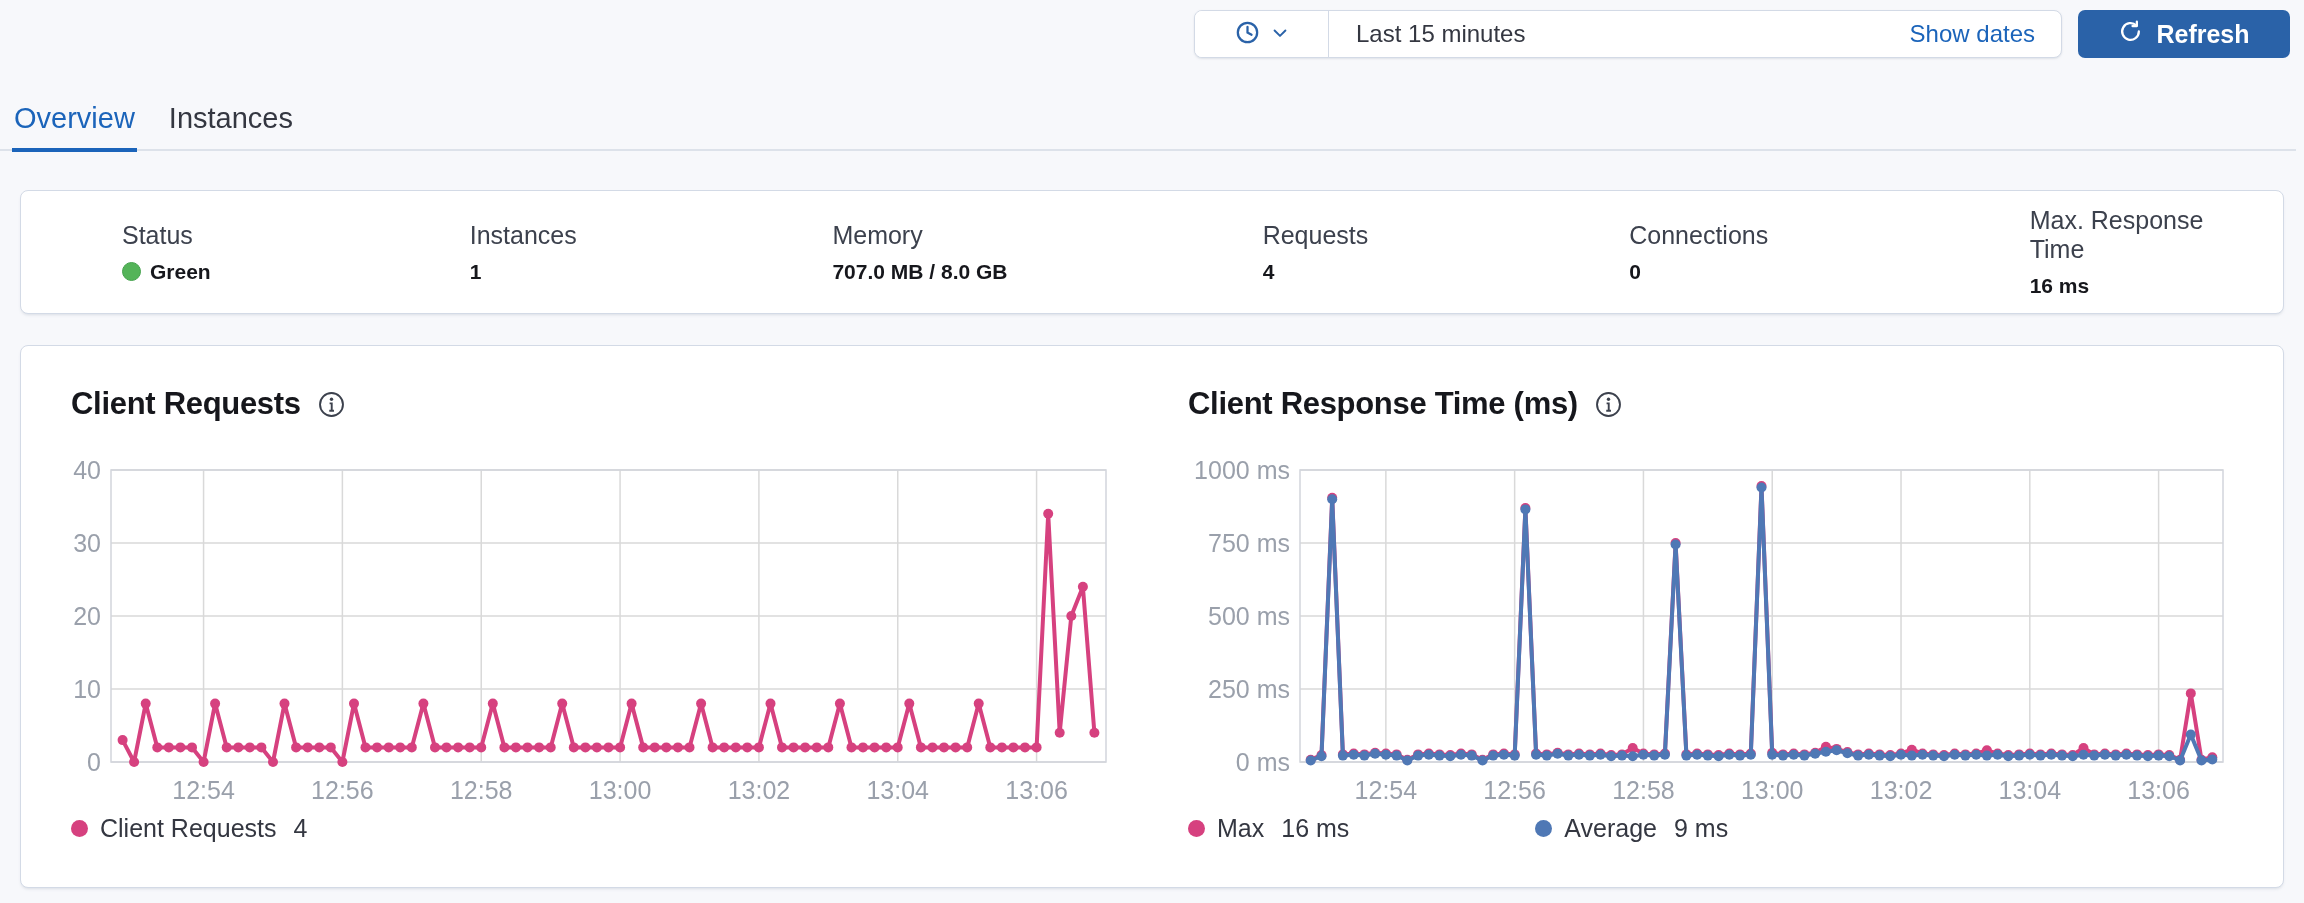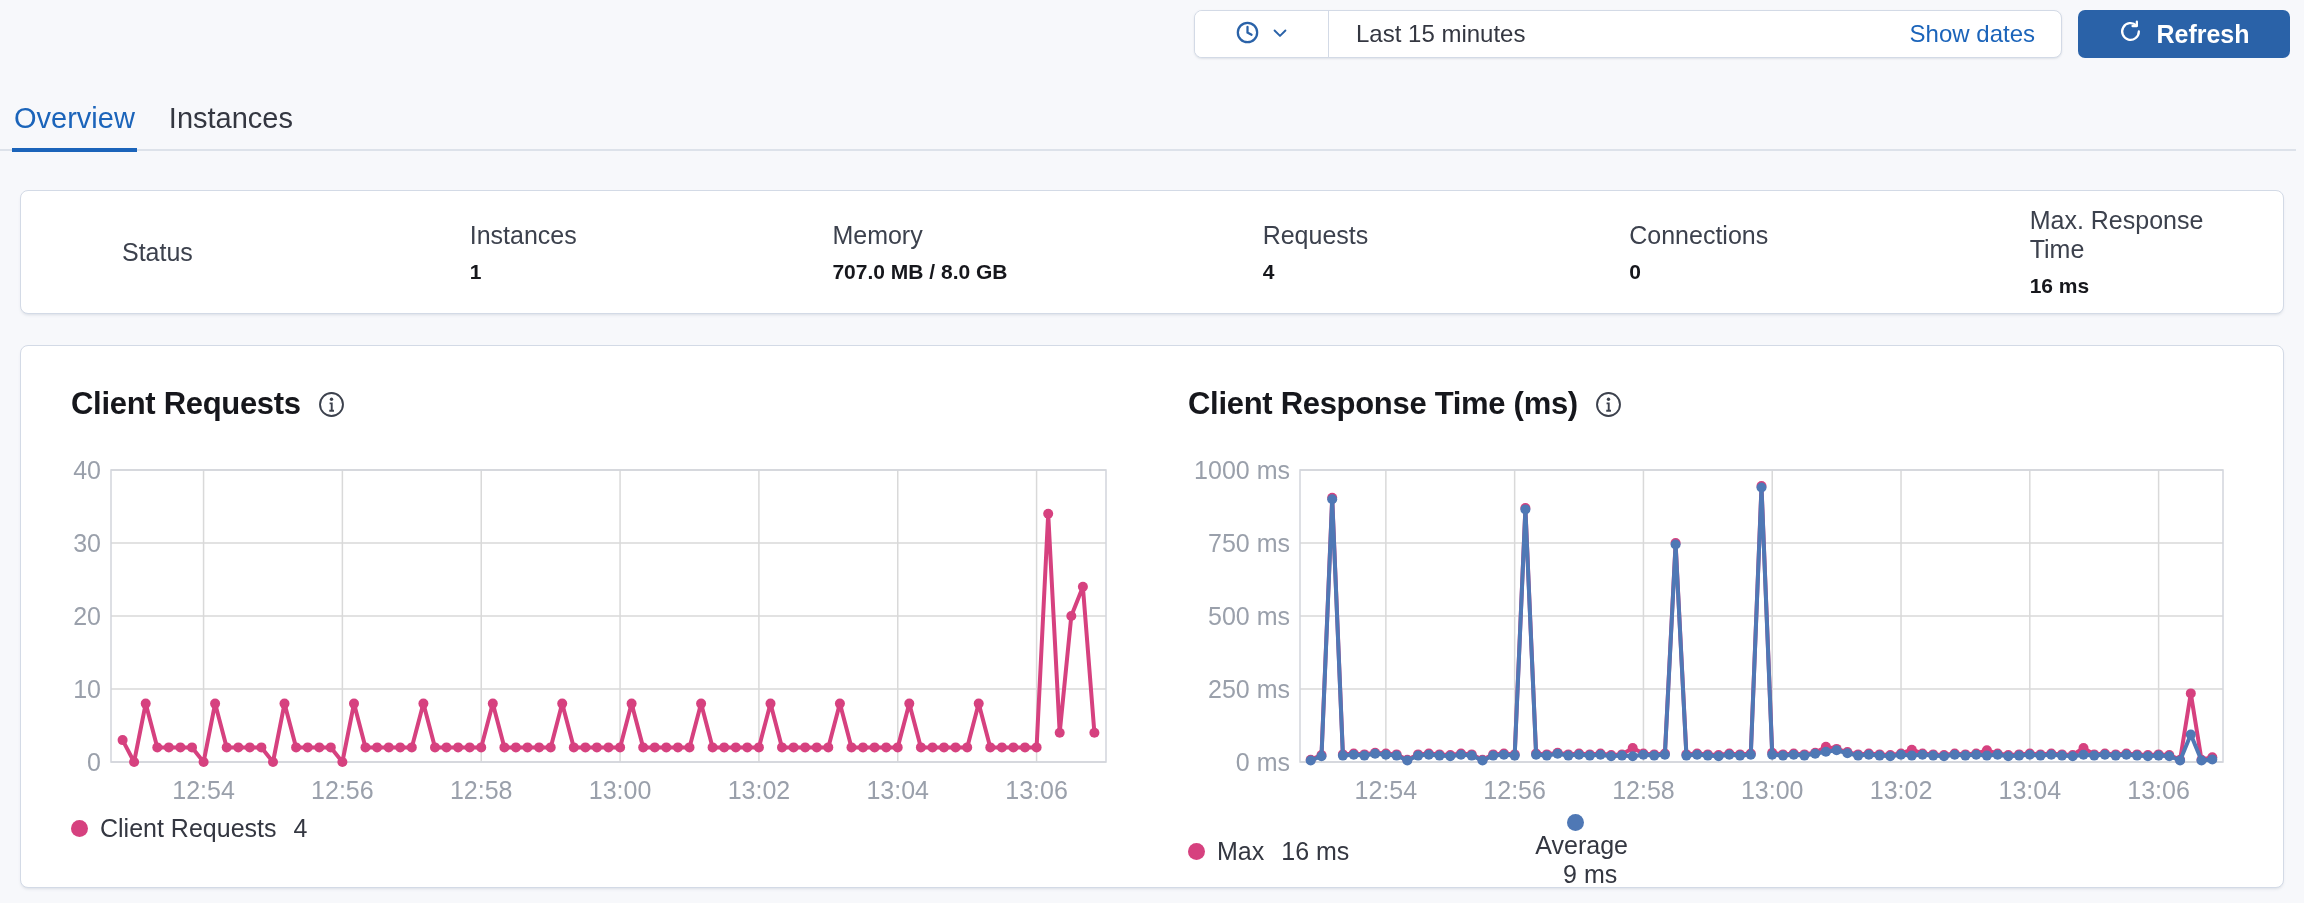--- a/index.html
+++ b/index.html
@@ -52,21 +52,21 @@
   .chart-title-row { display:flex; align-items:center; gap:17px; margin:2px 0 38px; }
   .chart-title { font-size:31px; font-weight:700; color:#16171c; letter-spacing:-.3px; }
   .info-btn { background:none; border:none; padding:0; cursor:pointer; line-height:0; }
   .chart-svg { width:1047px; height:352px; display:block; }
   .grid  { stroke:#d9d9d9; stroke-width:1.5; }
   .frame { fill:none; stroke:#d2d5dc; stroke-width:1.5; }
   .tick  { font-size:25px; fill:#9aa0ab; font-family:"Liberation Sans","DejaVu Sans",sans-serif; }
   .ylab  { text-anchor:end; } .xlab { text-anchor:middle; }
   .legend { display:flex; align-items:center; margin-top:2px; font-size:25px; color:#343741; }
   .legend-item { display:flex; align-items:center; }
-  .legend-item + .legend-item { margin-left:186px;flex-direction:column; }
+  .legend-item + .legend-item { margin-left:186px; }
   .legend-dot { width:17px; height:17px; border-radius:50%; margin-right:12px; }
   .dot-pink { background:#d6417f; } .dot-blue { background:#4f78b5; }
   .legend-value { margin-left:17px; }
 </style>
 </head>
 <body>
 
 <div class="topbar">
   <div class="datepicker">
     <button class="quick-select">
@@ -97,20 +97,24 @@
 </div>
 
 <div class="tabs">
   <div class="tab tab--active">Overview</div>
   <div class="tab">Instances</div>
 </div>
 
 <div class="card summary">
   <div class="s-item">
     <span class="s-label">Status</span>
+    <span class="s-value">
+      <span class="health-dot"></span>
+      <span>Green</span>
+    </span>
   </div>
   <div class="s-item">
     <span class="s-label">Instances</span>
     <span class="s-value">1</span>
   </div>
   <div class="s-item">
     <span class="s-label">Memory</span>
     <span class="s-value">707.0 MB / 8.0 GB</span>
   </div>
   <div class="s-item">

